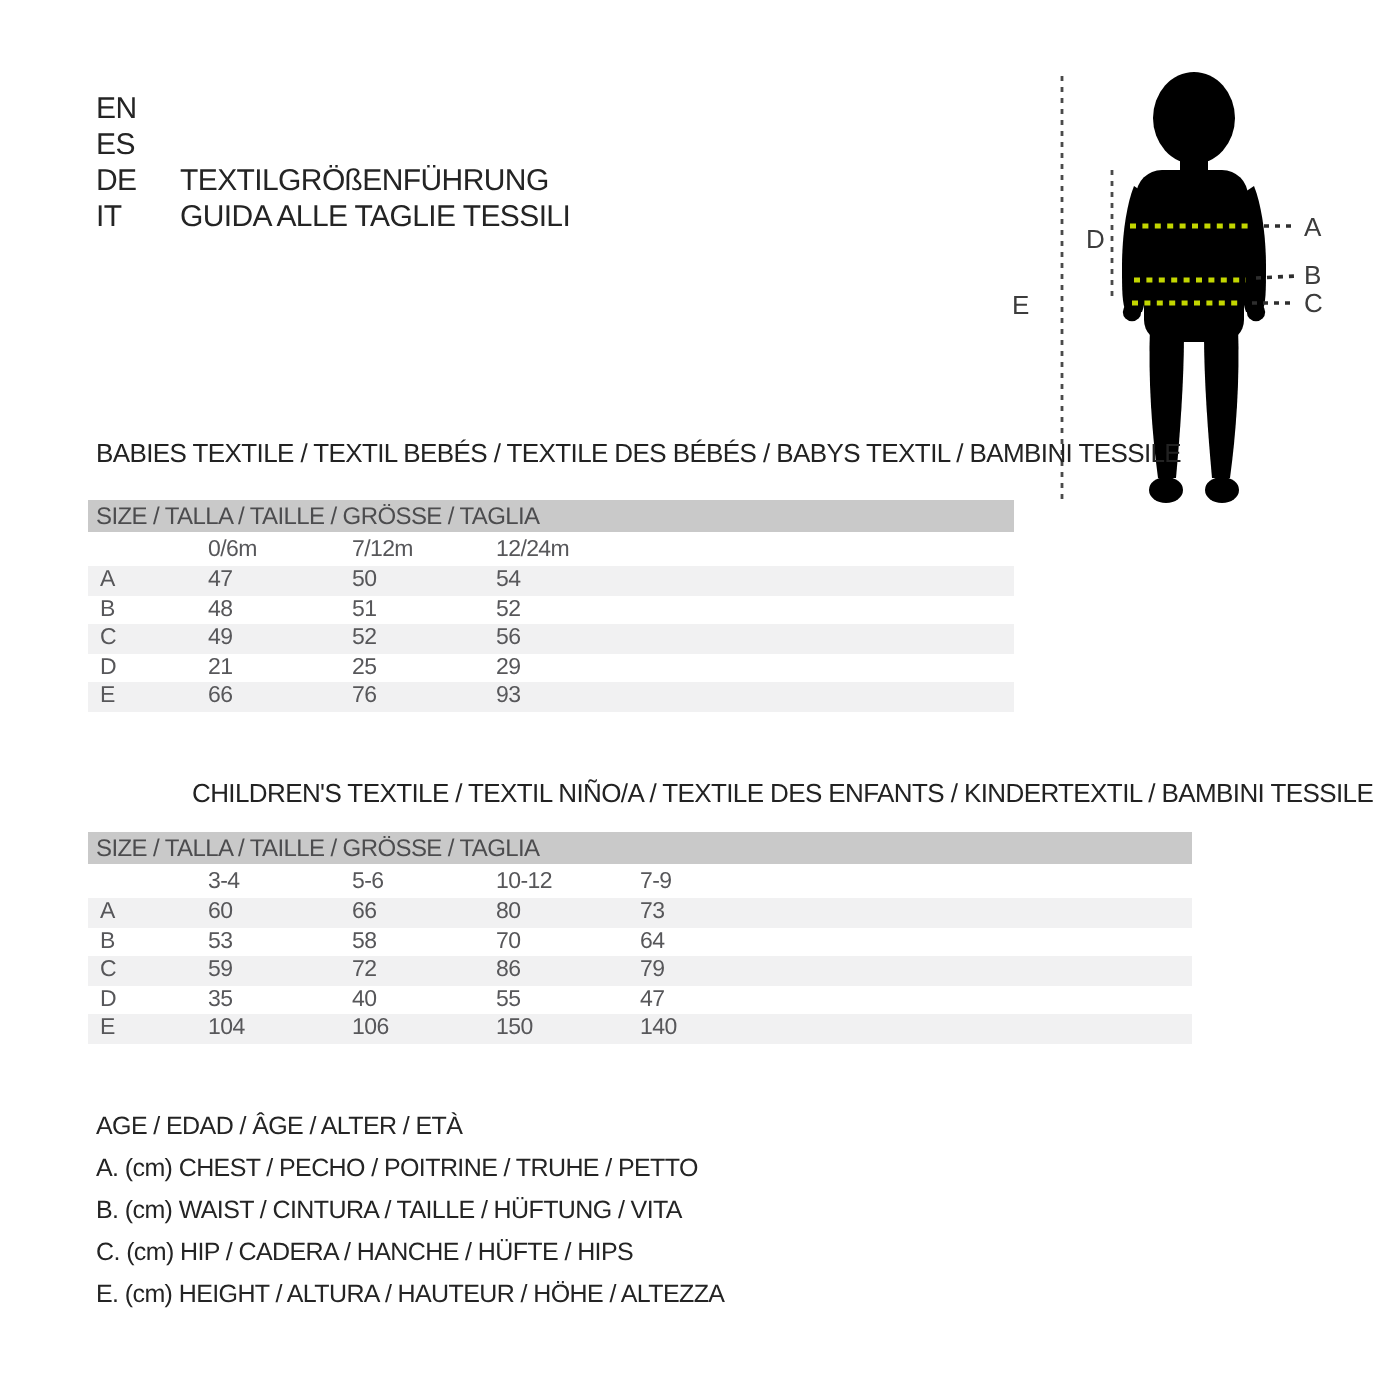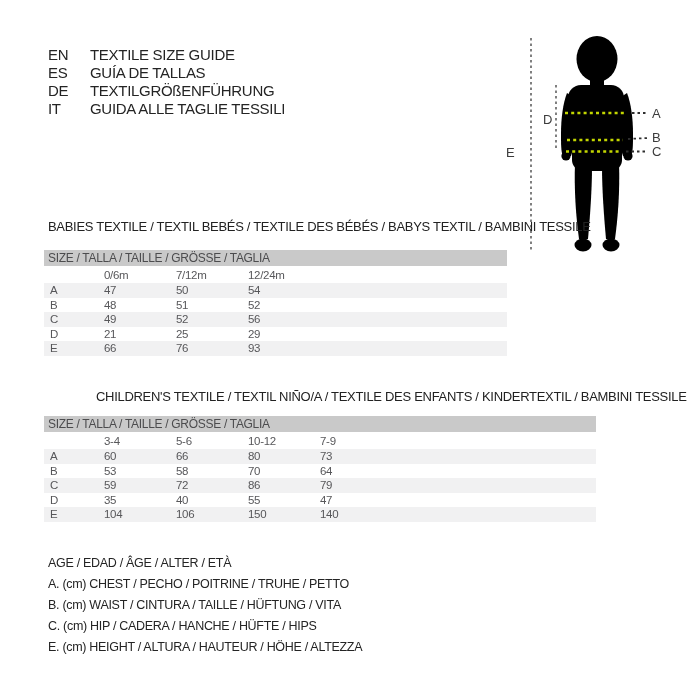--- a/index.html
+++ b/index.html
@@ -34,25 +34,23 @@
   .legend-line { height:21px; line-height:21px; font-size:12.5px; color:#242424; }
 </style>
 </head>
 <body>
 
 <div class="page">
 
   <div class="lang-block" id="langList">
       <div class="lang-row">
         <span class="lang-code">EN</span>
-        <span>TEXTILE SIZE GUIDE</span>
       </div>
       <div class="lang-row">
         <span class="lang-code">ES</span>
-        <span>GUÍA DE TALLAS</span>
       </div>
       <div class="lang-row">
         <span class="lang-code">DE</span>
         <span>TEXTILGRÖßENFÜHRUNG</span>
       </div>
       <div class="lang-row">
         <span class="lang-code">IT</span>
         <span>GUIDA ALLE TAGLIE TESSILI</span>
       </div>
     </div>

